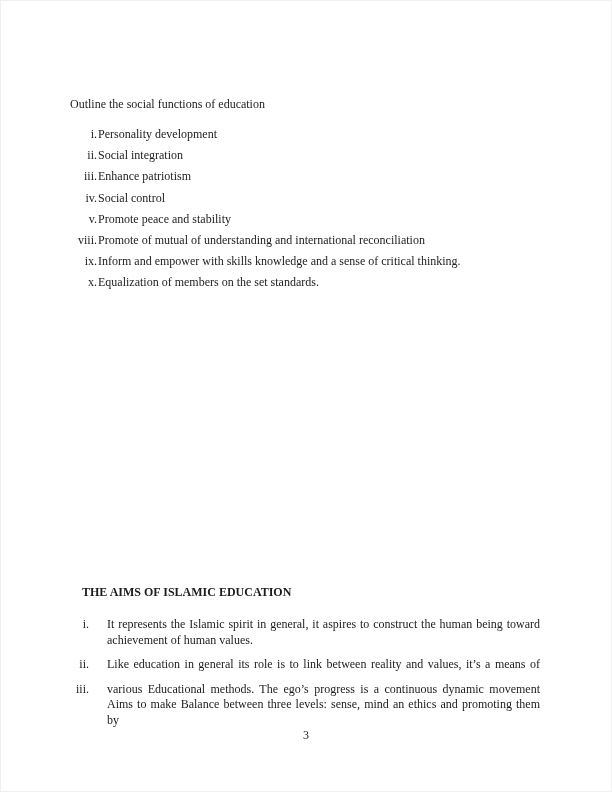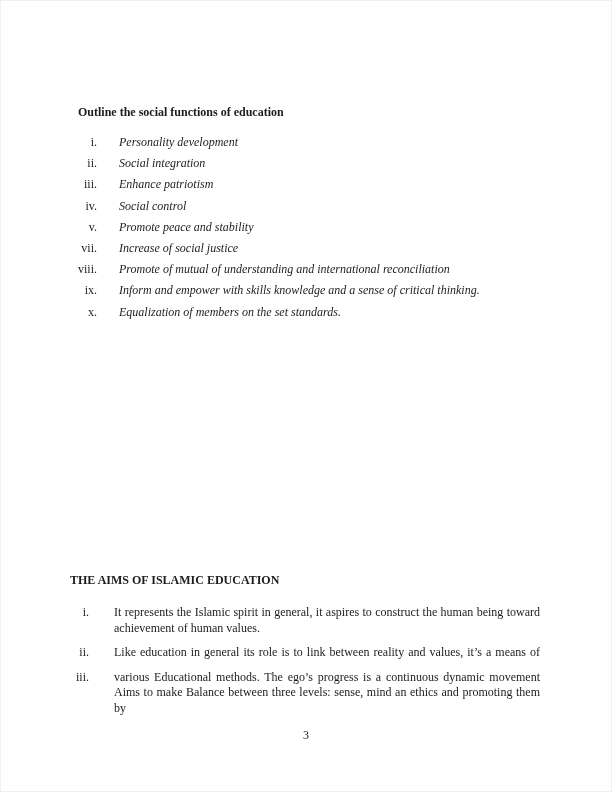--- a/index.html
+++ b/index.html
@@ -20,71 +20,70 @@
     background: #ffffff;
     box-shadow: inset 0 0 0 1px rgba(0,0,0,0.06);
   }
   .content {
     position: absolute;
     left: 70px;
     top: 97px;
     width: 470px;
   }
   .q-heading {
-    margin: 8px;
+    margin: 0;
     font-size: 12px;
-    font-weight: bold;
+    font-weight: normal;
     line-height: 15px;
   }
   .qlist {
     list-style: none;
     margin: 15px 0 0 0;
     padding: 0;
   }
   .qlist li {
     display: flex;
     line-height: 15px;
     margin-bottom: 6.2px;
   }
   .qlist .num {
     flex: none;
     width: 27px;
     text-align: right;
   }
   .qlist .txt {
-    margin-left: 22px;
-    font-style: italic;
+    margin-left: 1px;
   }
   .aims {
     position: absolute;
     left: 70px;
     top: 573px;
     width: 470px;
   }
   .aims-heading {
-    margin: 0;
+    margin: 12px;
     font-size: 12px;
     font-weight: bold;
     line-height: 15px;
   }
   .aims-list {
     margin-top: 17px;
   }
   .aitem {
     display: flex;
     margin-bottom: 9px;
   }
   .aitem .num {
     flex: none;
     width: 19px;
     text-align: right;
     line-height: 15.5px;
   }
   .aitem .lines {
-    margin-left: 25px;
+    margin-left: 18px;
     width: 436px;
   }
   .line {
     line-height: 15.5px;
   }
   .line.j {
     text-align: justify;
     text-align-last: justify;
   }
   .pageno {
@@ -117,24 +116,20 @@
         <span class="num">iii.</span>
         <span class="txt">Enhance patriotism</span>
       </li>
       <li>
         <span class="num">iv.</span>
         <span class="txt">Social control</span>
       </li>
       <li>
         <span class="num">v.</span>
         <span class="txt">Promote peace and stability</span>
-      </li>
-      <li>
-        <span class="num">vii.</span>
-        <span class="txt">Increase of social justice</span>
       </li>
       <li>
         <span class="num">viii.</span>
         <span class="txt">Promote of mutual of understanding and international reconciliation</span>
       </li>
       <li>
         <span class="num">ix.</span>
         <span class="txt">Inform and empower with skills knowledge and a sense of critical thinking.</span>
       </li>
       <li>

